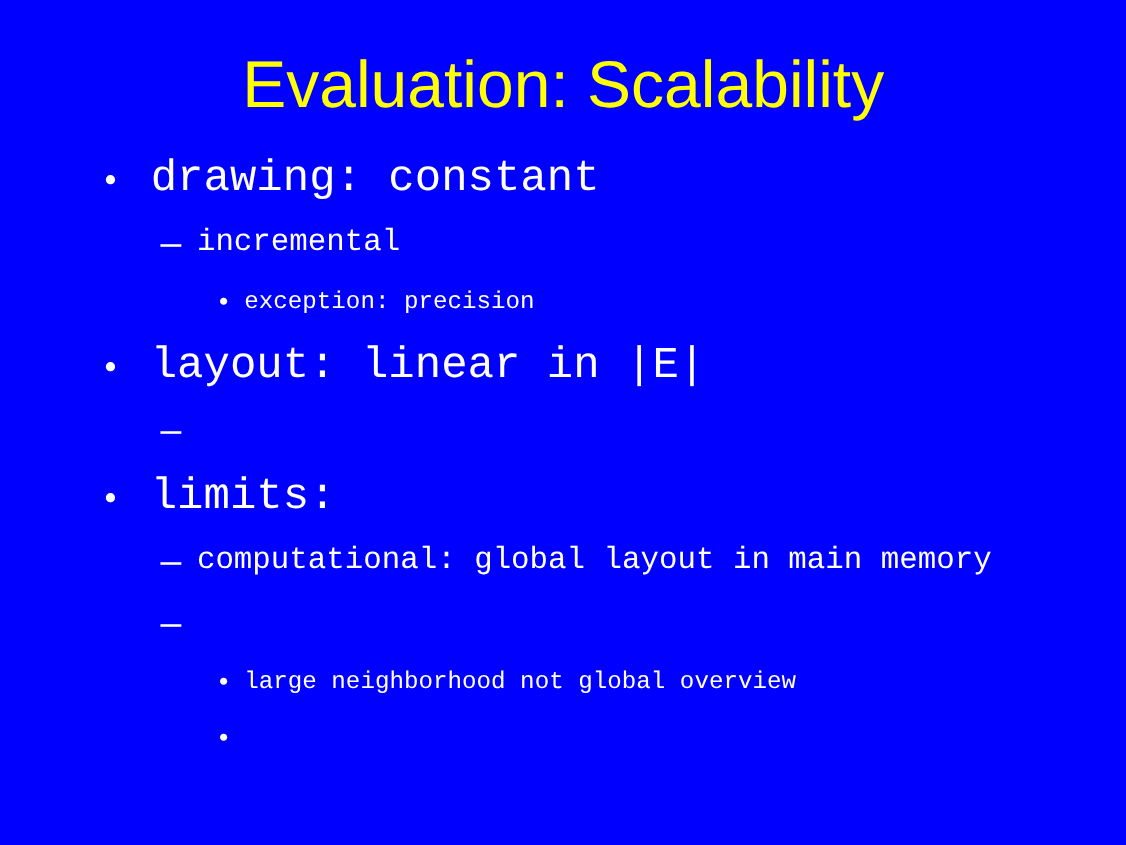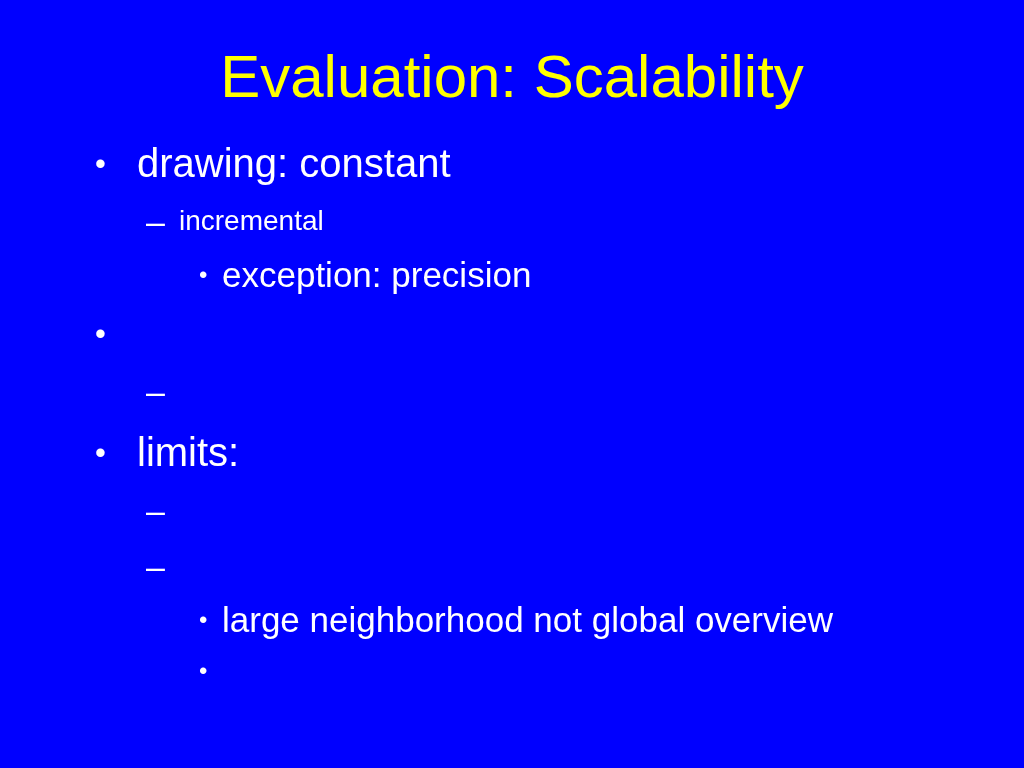--- a/index.html
+++ b/index.html
@@ -52,20 +52,21 @@
     white-space: nowrap;
   }
 
   .marker {
     flex: 0 0 auto;
     text-align: left;
     color: #ffffff;
   }
   .btext {
     flex: 0 1 auto;
+    font-family: Liberation Mono, monospace;
   }
 
   
   .lvl1 {
     padding-left: 95px;
     font-size: 40px;
     line-height: 59px;
     height: 59px;
   }
   .lvl1 .marker { width: 42px; font-size: 31px; line-height: 59px; }
@@ -82,21 +83,21 @@
   .lvl2 .btext  { font-size: 28px; line-height: 56px; }
 
   
   .lvl3 {
     padding-left: 199px;
     font-size: 29px;
     line-height: 51px;
     height: 51px;
   }
   .lvl3 .marker { width: 23px; font-size: 24px; line-height: 51px; }
-  .lvl3 .btext  { font-size: 35px; line-height: 51px; }
+  .lvl3 .btext  { font-size: 22px; line-height: 51px; }
 
   
   .gap-sm { height: 4px; }
 </style>
 </head>
 <body style="background: rgb(0, 0, 255);">
 
 <div class="slide" style="background: rgb(0, 0, 255);">
 
   <div class="slide-title" style="color: rgb(255, 255, 0);">Evaluation: Scalability</div>
@@ -115,35 +116,37 @@
 
     <div class="bullet-row lvl3" style="color: rgb(255, 255, 255);">
       <span class="marker">•</span>
       <span class="btext">exception: precision</span>
     </div>
 
     <div class="gap-sm"></div>
 
     <div class="bullet-row lvl1" style="color: rgb(255, 255, 255);">
       <span class="marker">•</span>
+      <span class="btext">layout: linear in |E|</span>
     </div>
 
     <div class="bullet-row lvl2" style="color: rgb(255, 255, 255);">
       <span class="marker">–</span>
     </div>
 
     <div class="gap-sm"></div>
 
     <div class="bullet-row lvl1" style="color: rgb(255, 255, 255);">
       <span class="marker">•</span>
       <span class="btext">limits:</span>
     </div>
 
     <div class="bullet-row lvl2" style="color: rgb(255, 255, 255);">
       <span class="marker">–</span>
+      <span class="btext">computational: global layout in main memory</span>
     </div>
 
     <div class="bullet-row lvl2" style="color: rgb(255, 255, 255);">
       <span class="marker">–</span>
     </div>
 
     <div class="bullet-row lvl3" style="color: rgb(255, 255, 255);">
       <span class="marker">•</span>
       <span class="btext">large neighborhood not global overview</span>
     </div>

